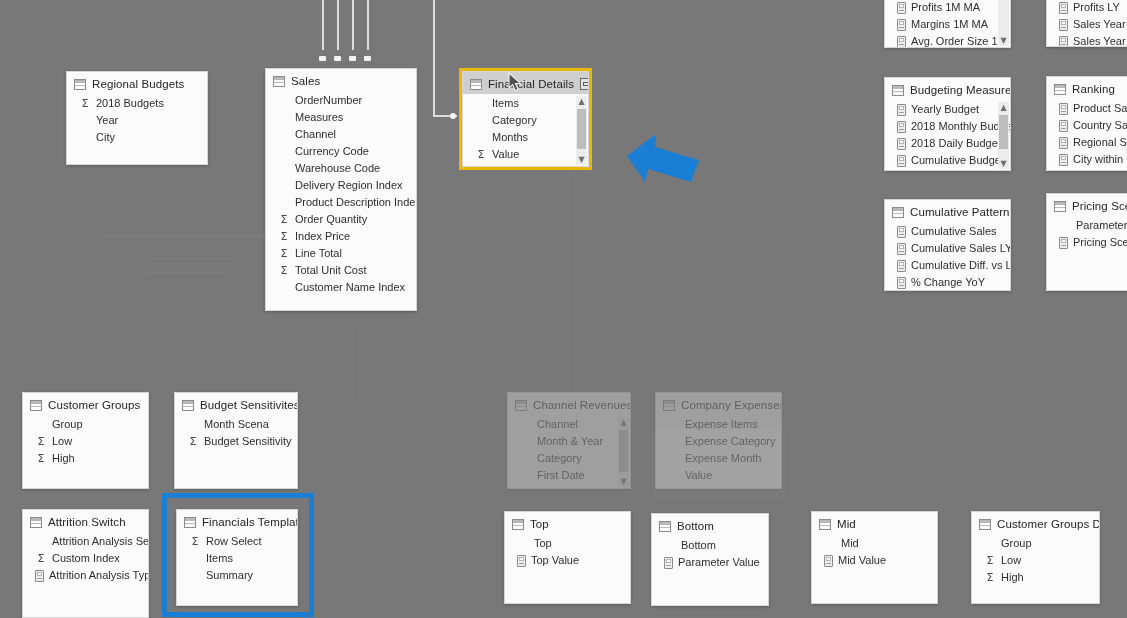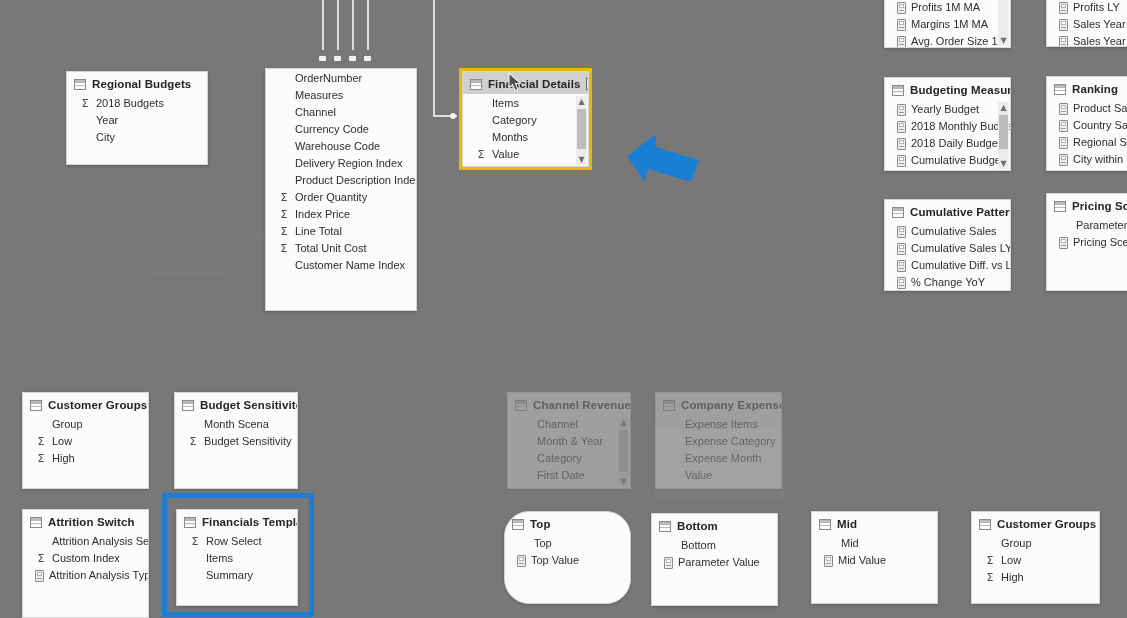--- a/index.html
+++ b/index.html
@@ -48,21 +48,21 @@
     gap: 6px;
     padding: 6px 7px 4px 7px;
     font-size: 11.5px;
     font-weight: bold;
     color: #252525;
     white-space: nowrap;
   }
   .card.selected > .card-head {
     background: #cfcfcf;
   }
-  .card-title { font-weight: bold; letter-spacing: .1px; }
+  .card-title { font-weight: normal; letter-spacing: .1px; }
   .head-btn {
     margin-left: auto;
     width: 12px; height: 12px;
     border: 1px solid #6a6a6a;
     background: #e4e4e4;
     position: relative;
     flex: 0 0 auto;
   }
   .head-btn::after {
     content: "";
@@ -218,20 +218,24 @@
       <div class="field plain">
         <span class="fname">Year</span>
       </div>
       <div class="field plain">
         <span class="fname">City</span>
       </div>
     </div>
   </div>
 
   <div class="card" style="left:265px;top:68px;width:152px;height:243px;">
+    <div class="card-head">
+      <span class="ico ico-table"></span>
+      <span class="card-title">Sales</span>
+    </div>
     <div class="field-list">
       <div class="field plain">
           <span class="fname">OrderNumber</span>
         </div>
       <div class="field plain">
           <span class="fname">Measures</span>
         </div>
       <div class="field plain">
           <span class="fname">Channel</span>
         </div>
@@ -569,37 +573,37 @@
       <div class="field plain">
           <span class="fname">Items</span>
         </div>
       <div class="field plain">
           <span class="fname">Summary</span>
         </div>
     </div>
   </div>
   <div class="sel-blue" style="left:162px;top:493px;width:152px;height:124px;"></div>
 
-  <div class="card" style="left:504px;top:511px;width:127px;height:93px;border-radius:25px;">
+  <div class="card" style="left:504px;top:511px;width:127px;height:93px;">
     <div class="card-head">
       <span class="ico ico-table"></span>
       <span class="card-title">Top</span>
     </div>
     <div class="field-list">
       <div class="field plain">
           <span class="fname">Top</span>
         </div>
       <div class="field">
           <span class="ico ico-measure"></span>
           <span class="fname">Top Value</span>
         </div>
     </div>
   </div>
 
-  <div class="card" style="left:651px;top:513px;width:127px;height:93px;">
+  <div class="card" style="left:651px;top:513px;width:118px;height:93px;">
     <div class="card-head">
       <span class="ico ico-table"></span>
       <span class="card-title">Bottom</span>
     </div>
     <div class="field-list">
       <div class="field plain">
           <span class="fname">Bottom</span>
         </div>
       <div class="field">
           <span class="ico ico-measure"></span>

